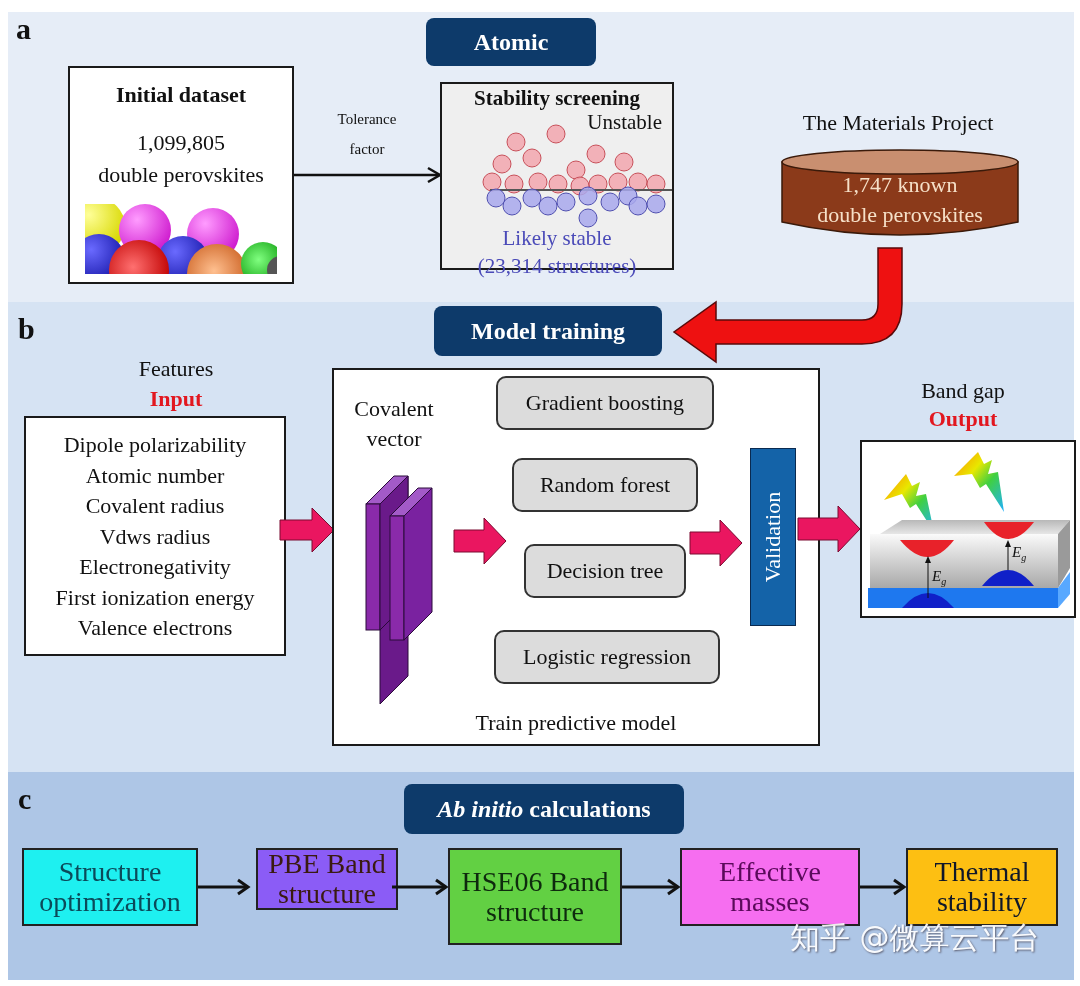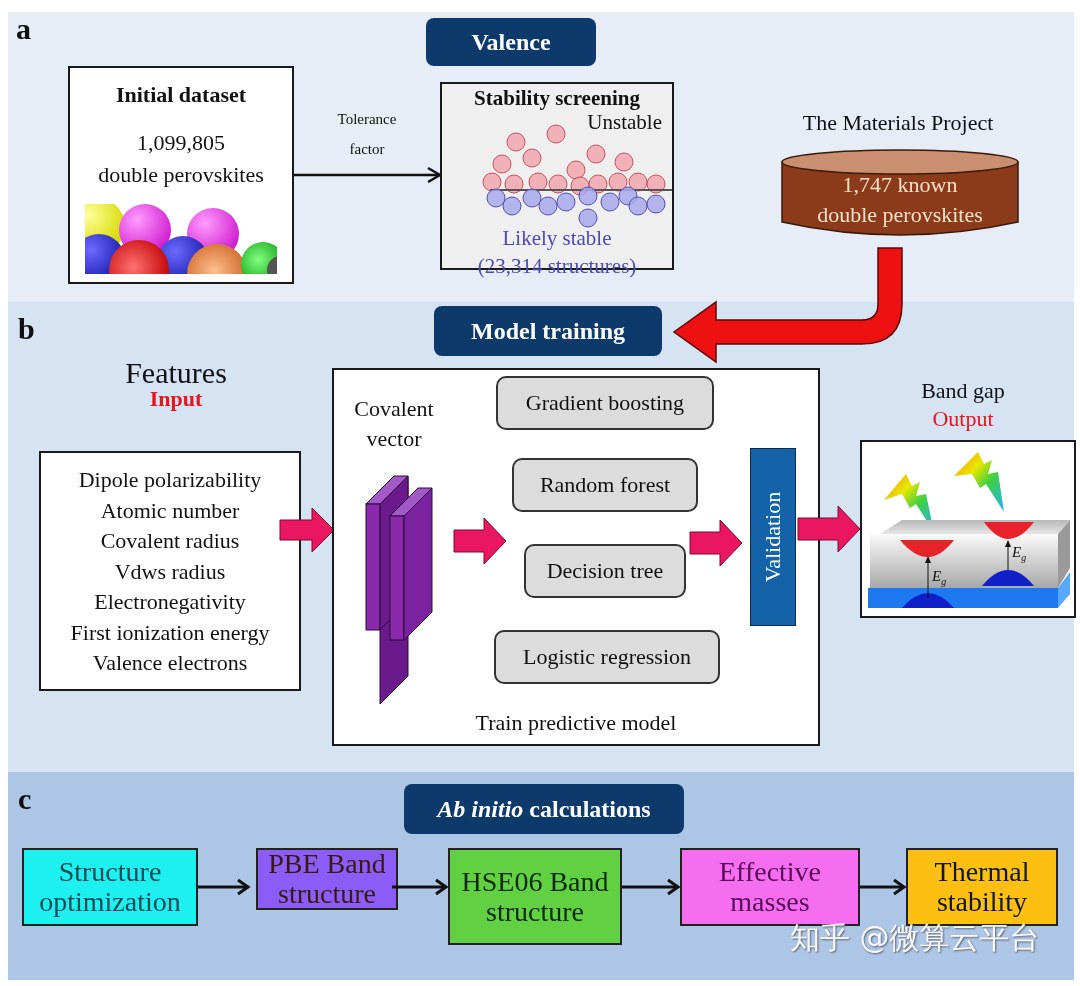--- a/index.html
+++ b/index.html
@@ -20,21 +20,21 @@
           font-size: 22px; display: flex; align-items: center; justify-content: center; box-sizing: border-box; }
   .step { position: absolute; border: 2px solid #222; box-sizing: border-box; font-size: 28px;
           display: flex; align-items: center; justify-content: center; text-align: center; line-height: 30px; }
   svg { position: absolute; overflow: visible; }
 </style>
 </head>
 <body>
 
 <div class="panel" id="panel-a">
   <div class="plabel" style="left:8px; top:0px;">a</div>
-  <div class="pill" style="left:418px; top:6px; width:170px; height:48px;">Valence</div>
+  <div class="pill" style="left:418px; top:6px; width:170px; height:48px;">Atomic</div>
 
   <div class="box" style="left:60px; top:54px; width:226px; height:218px;padding-left:36px;">
     <div class="abs ctr" style="left:0; right:0; top:14px; font-weight:bold; font-size:22px;">Initial dataset</div>
     <div class="abs ctr" style="left:0; right:0; top:62px; font-size:22px;">1,099,805</div>
     <div class="abs ctr" style="left:0; right:0; top:94px; font-size:22px;">double perovskites</div>
     <svg width="192" height="70" style="left:15px; top:136px;">
       <defs>
         <radialGradient id="gY" cx="35%" cy="30%" r="70%">
             <stop offset="0" stop-color="#ffff99"></stop>
             <stop offset="1" stop-color="#d8d800"></stop>
@@ -137,24 +137,24 @@
   <div class="abs ctr" style="left:772px; top:158px; width:240px; font-size:22px; color:#f6e0c8; line-height:30px;">
     <div>1,747 known</div>
     <div>double perovskites</div>
   </div>
 </div>
 
 <div class="panel" id="panel-b">
   <div class="plabel" style="left:10px; top:10px;">b</div>
   <div class="pill" style="left:426px; top:4px; width:228px; height:50px;">Model training</div>
 
-  <div class="abs ctr" style="left:70px; top:54px; width:196px; font-size:30px;">Features</div>
+  <div class="abs ctr" style="left:70px; top:54px; width:196px; font-size:22px;">Features</div>
   <div class="abs ctr" style="left:70px; top:84px; width:196px; font-size:22px; font-weight:bold; color:#e2171f;">Input</div>
 
-  <div class="box" style="left:31px; top:114px; width:262px; height:240px;margin-top:35px;">
+  <div class="box" style="left:16px; top:114px; width:262px; height:240px;">
     <div id="featureList" class="abs ctr" style="left:0; right:0; top:12px; font-size:22px; line-height:30.5px;">
         <div>Dipole polarizability</div>
         <div>Atomic number</div>
         <div>Covalent radius</div>
         <div>Vdws radius</div>
         <div>Electronegativity</div>
         <div>First ionization energy</div>
         <div>Valence electrons</div>
       </div>
   </div>
@@ -194,21 +194,21 @@
     </div>
 
     <div class="abs ctr" style="left:0; right:0; top:340px; font-size:22px;">Train predictive model</div>
   </div>
 
   <svg width="66" height="46" style="left:790px; top:204px;">
     <polygon points="0,12 40,12 40,0 62,23 40,46 40,34 0,34" fill="#ea1660" stroke="#7a0a30" stroke-width="1"></polygon>
   </svg>
 
   <div class="abs ctr" style="left:890px; top:76px; width:130px; font-size:22px;">Band gap</div>
-  <div class="abs ctr" style="left:890px; top:104px; width:130px; font-size:22px; font-weight:normal; color:#e2171f;">Output</div>
+  <div class="abs ctr" style="left:890px; top:104px; width:130px; font-size:22px; font-weight:bold; color:#e2171f;">Output</div>
   <div class="box" style="left:852px; top:138px; width:216px; height:178px;">
     <svg width="212" height="174" style="left:0; top:0;">
       <defs>
         <linearGradient id="bolt" x1="0" y1="0" x2="1" y2="1">
             <stop offset="0" stop-color="#ff8a00"></stop>
             <stop offset="0.35" stop-color="#e8e800"></stop>
             <stop offset="0.6" stop-color="#40d040"></stop>
             <stop offset="1" stop-color="#20b0ff"></stop>
           </linearGradient>
         <linearGradient id="slabTop" x1="0" y1="0" x2="0" y2="1">

